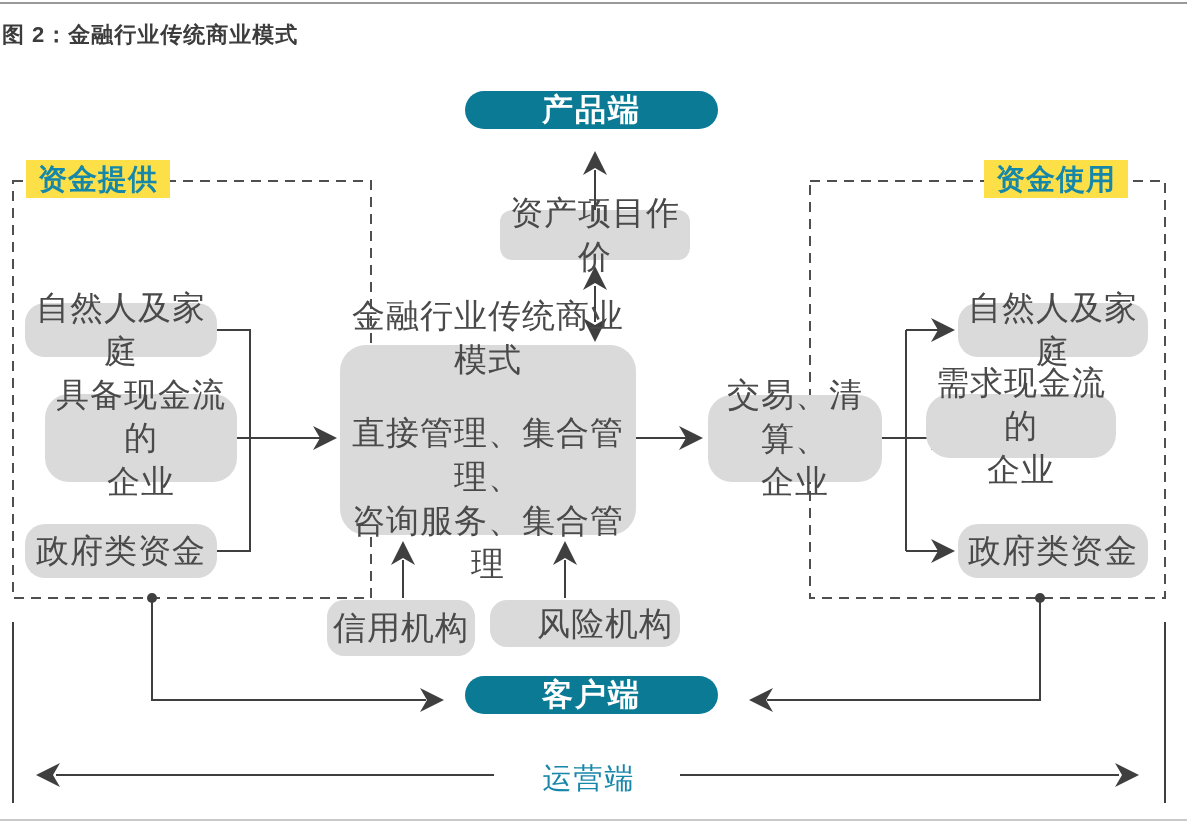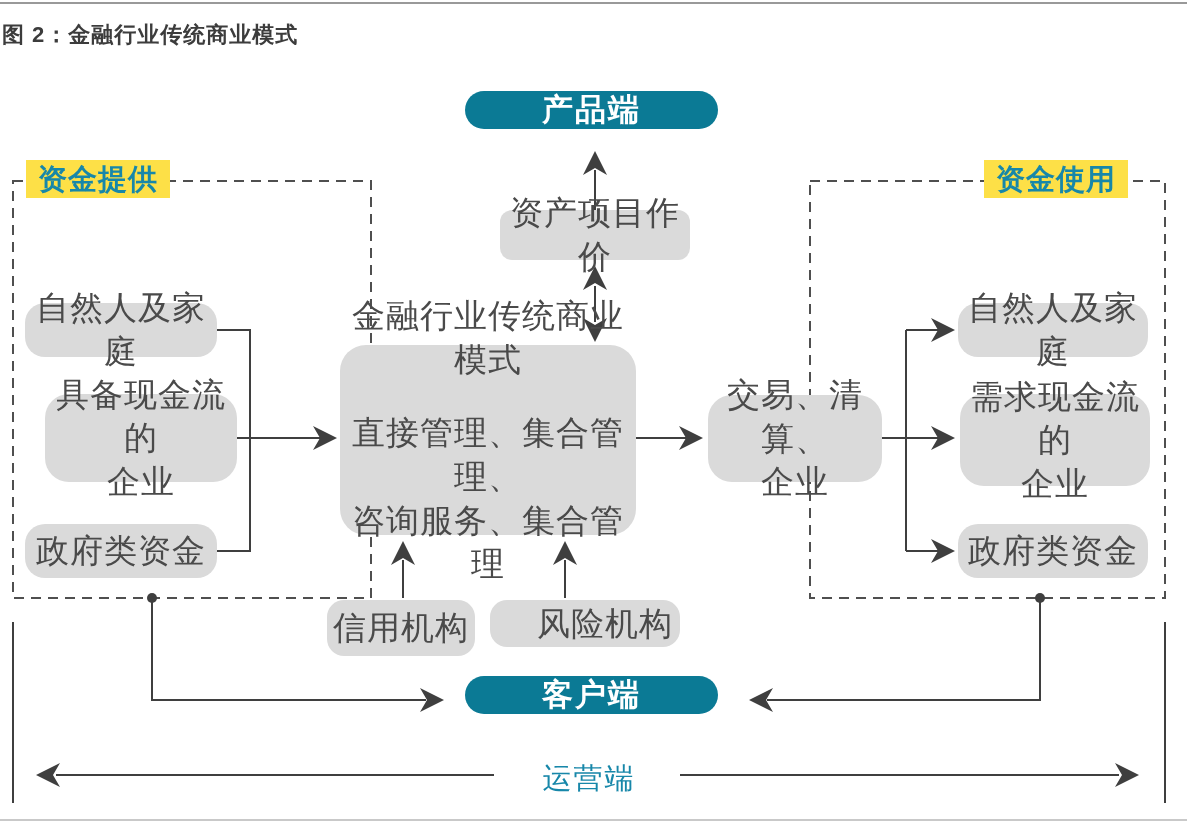--- a/index.html
+++ b/index.html
@@ -24,21 +24,21 @@
   .node-asset{left:500px;top:210px;width:190px;height:50px;border-radius:12px;}
   .node-central{left:340px;top:345px;width:296px;height:190px;border-radius:26px;}
   .node-central .gap{margin-bottom:30px;}
   .node-trade{left:708px;top:395px;width:174px;height:87px;border-radius:24px;}
   .node-credit{left:327px;top:600px;width:148px;height:56px;border-radius:17px;}
   .node-risk{left:490px;top:600px;width:150px;height:47px;border-radius:17px;padding-left:40px;}
   .node-lb1{left:25px;top:303px;width:192px;height:54px;}
   .node-lb2{left:25px;top:394px;width:192px;height:88px;border-radius:24px;margin-left:20px;}
   .node-lb3{left:25px;top:524px;width:192px;height:54px;}
   .node-rb1{left:958px;top:303px;width:190px;height:54px;}
-  .node-rb2{left:960px;top:394px;width:190px;height:92px;border-radius:24px;}
+  .node-rb2{left:926px;top:394px;width:190px;height:64px;border-radius:24px;}
   .node-rb3{left:958px;top:524px;width:190px;height:54px;}
   .grouplabel{position:absolute;color:var(--teal-text);font-weight:bold;font-size:29px;letter-spacing:1px;
     background:#fde047;padding:0 12px;line-height:38px;z-index:4;text-align:center;}
   .label-supply{left:26px;top:160px;}
   .label-use{left:984px;top:160px;}
   .ops-label{position:absolute;left:524px;top:759px;width:130px;text-align:center;font-size:29px;font-weight:normal;
     letter-spacing:2px;color:var(--teal-text);background:#ffffff;z-index:3;}
   svg.lines{position:absolute;left:0;top:0;z-index:2;}
   .ln{stroke:var(--line);stroke-width:2;fill:none;}
   .hd{fill:var(--line);stroke:none;}

